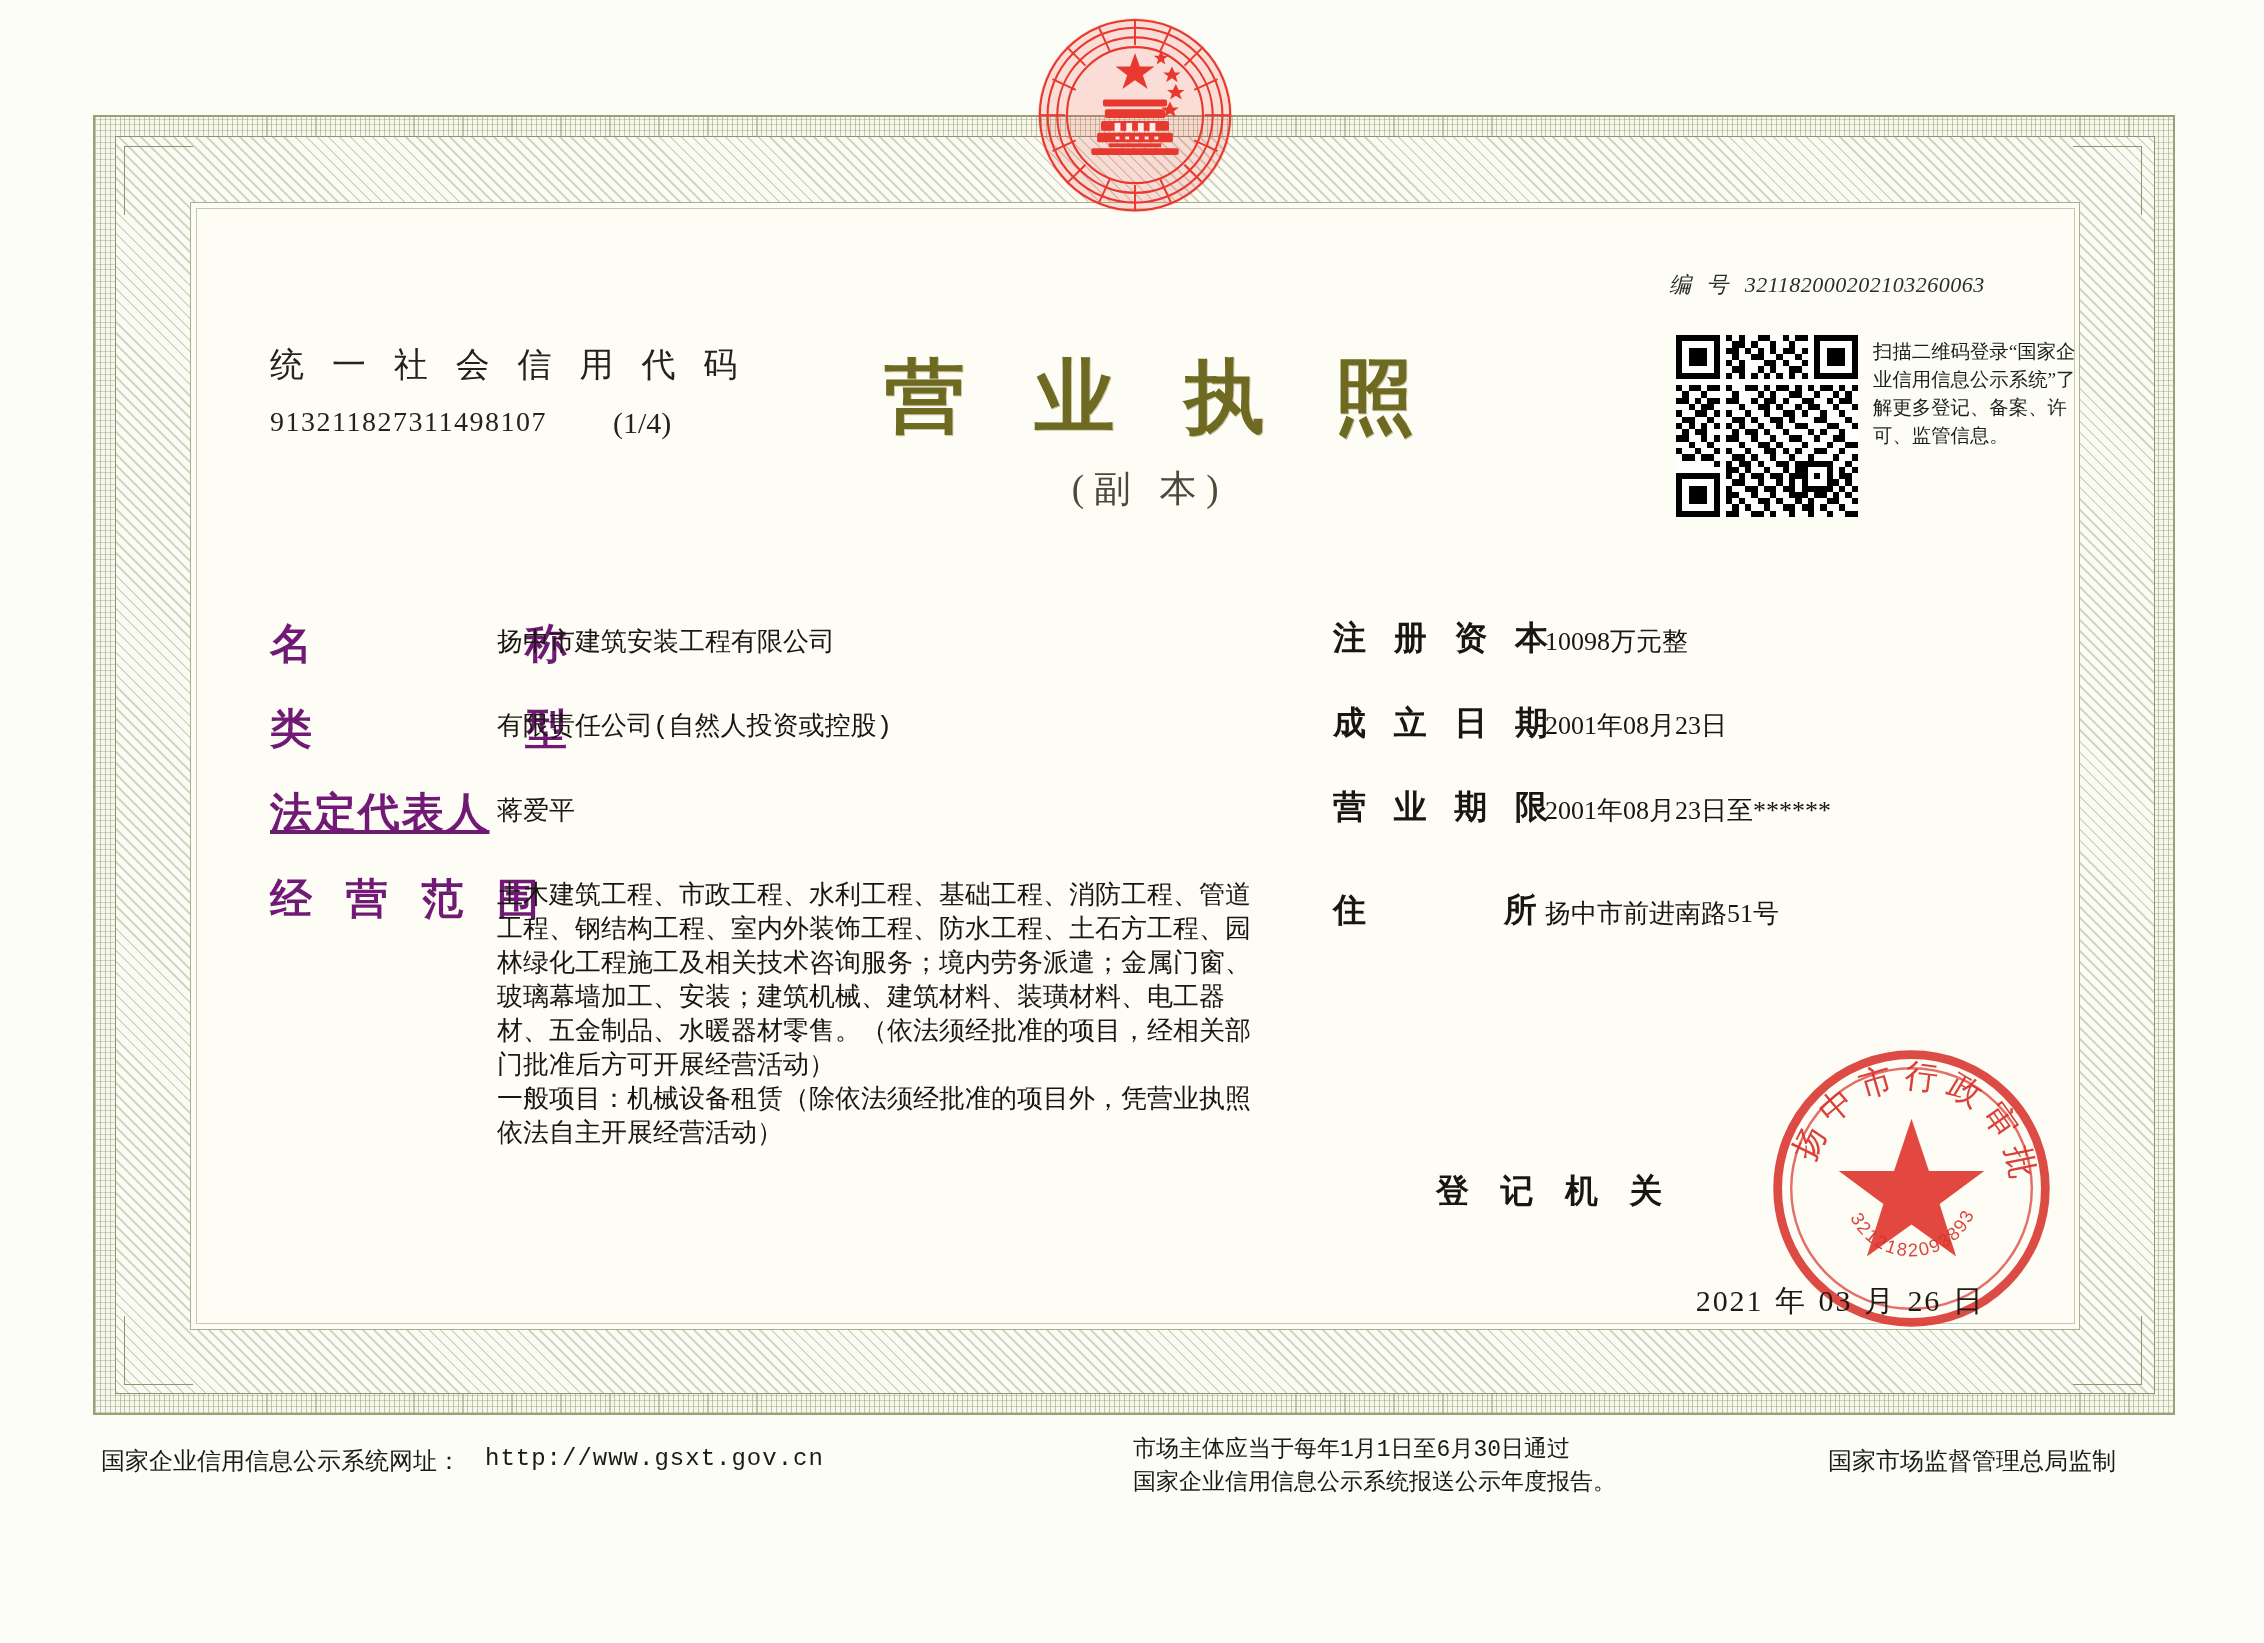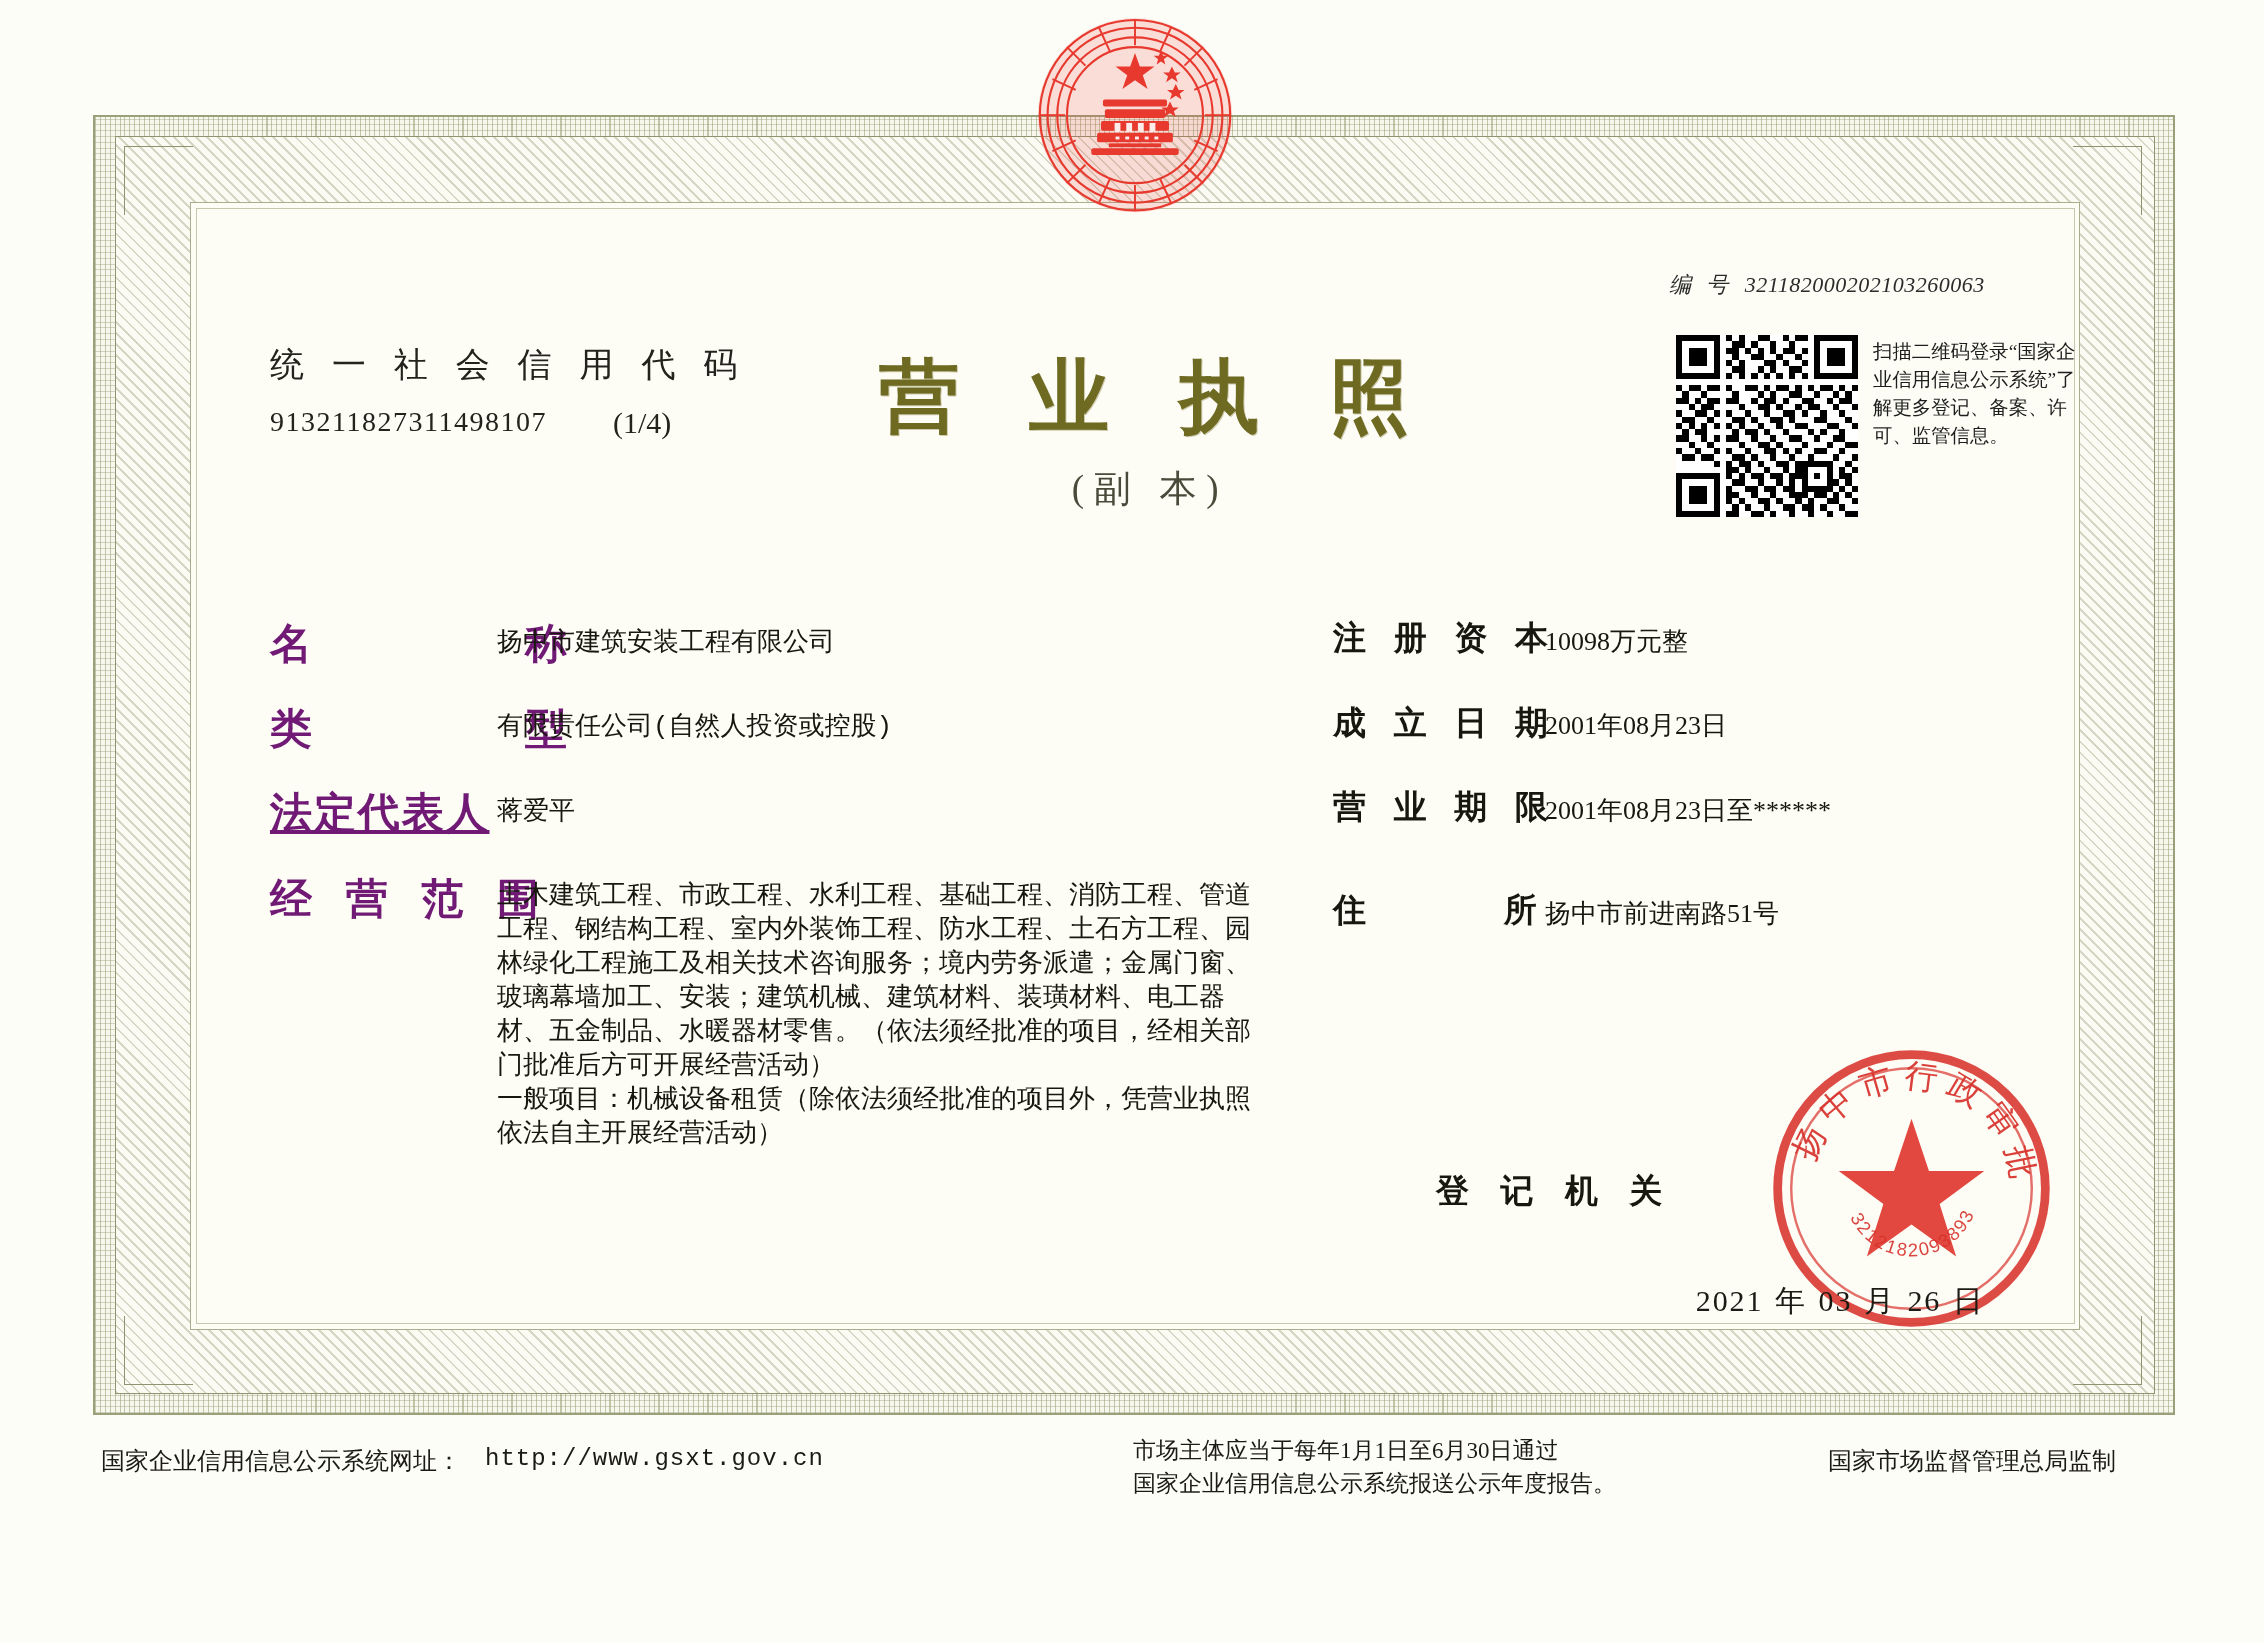--- a/index.html
+++ b/index.html
@@ -131,24 +131,24 @@
     font-style: italic;
   }
   .serial .lbl {
     letter-spacing: 4.9px;
     margin-right: 11.6px;
   }
 
   
   .title {
     position: absolute;
-    left: 774px;
+    left: 832px;
     top: 344px;
     width: 660px;
-    text-align: right;
+    text-align: center;
     font-family: "Liberation Serif", serif;
     font-size: 80px;
     font-weight: bold;
     letter-spacing: 25px;
     color: #6e6a22;
     text-shadow: 1px 1px 0 rgba(120,110,40,0.35);
   }
   .subtitle {
     position: absolute;
     left: 820px;
@@ -303,21 +303,21 @@
     top: 1445px;
     font-family: "Liberation Mono", monospace;
     font-size: 24px;
     color: #1b1b14;
     letter-spacing: 1px;
   }
   .footer-center {
     position: absolute;
     left: 1133px;
     top: 1434px;
-    font-family: Liberation Serif, serif;
+    font-family: Liberation Mono, monospace;
     font-size: 23px;
     line-height: 33px;
     color: #1b1b14;
   }
   .footer-right {
     position: absolute;
     left: 1828px;
     top: 1445px;
     font-family: "Liberation Serif", serif;
     font-size: 24px;

